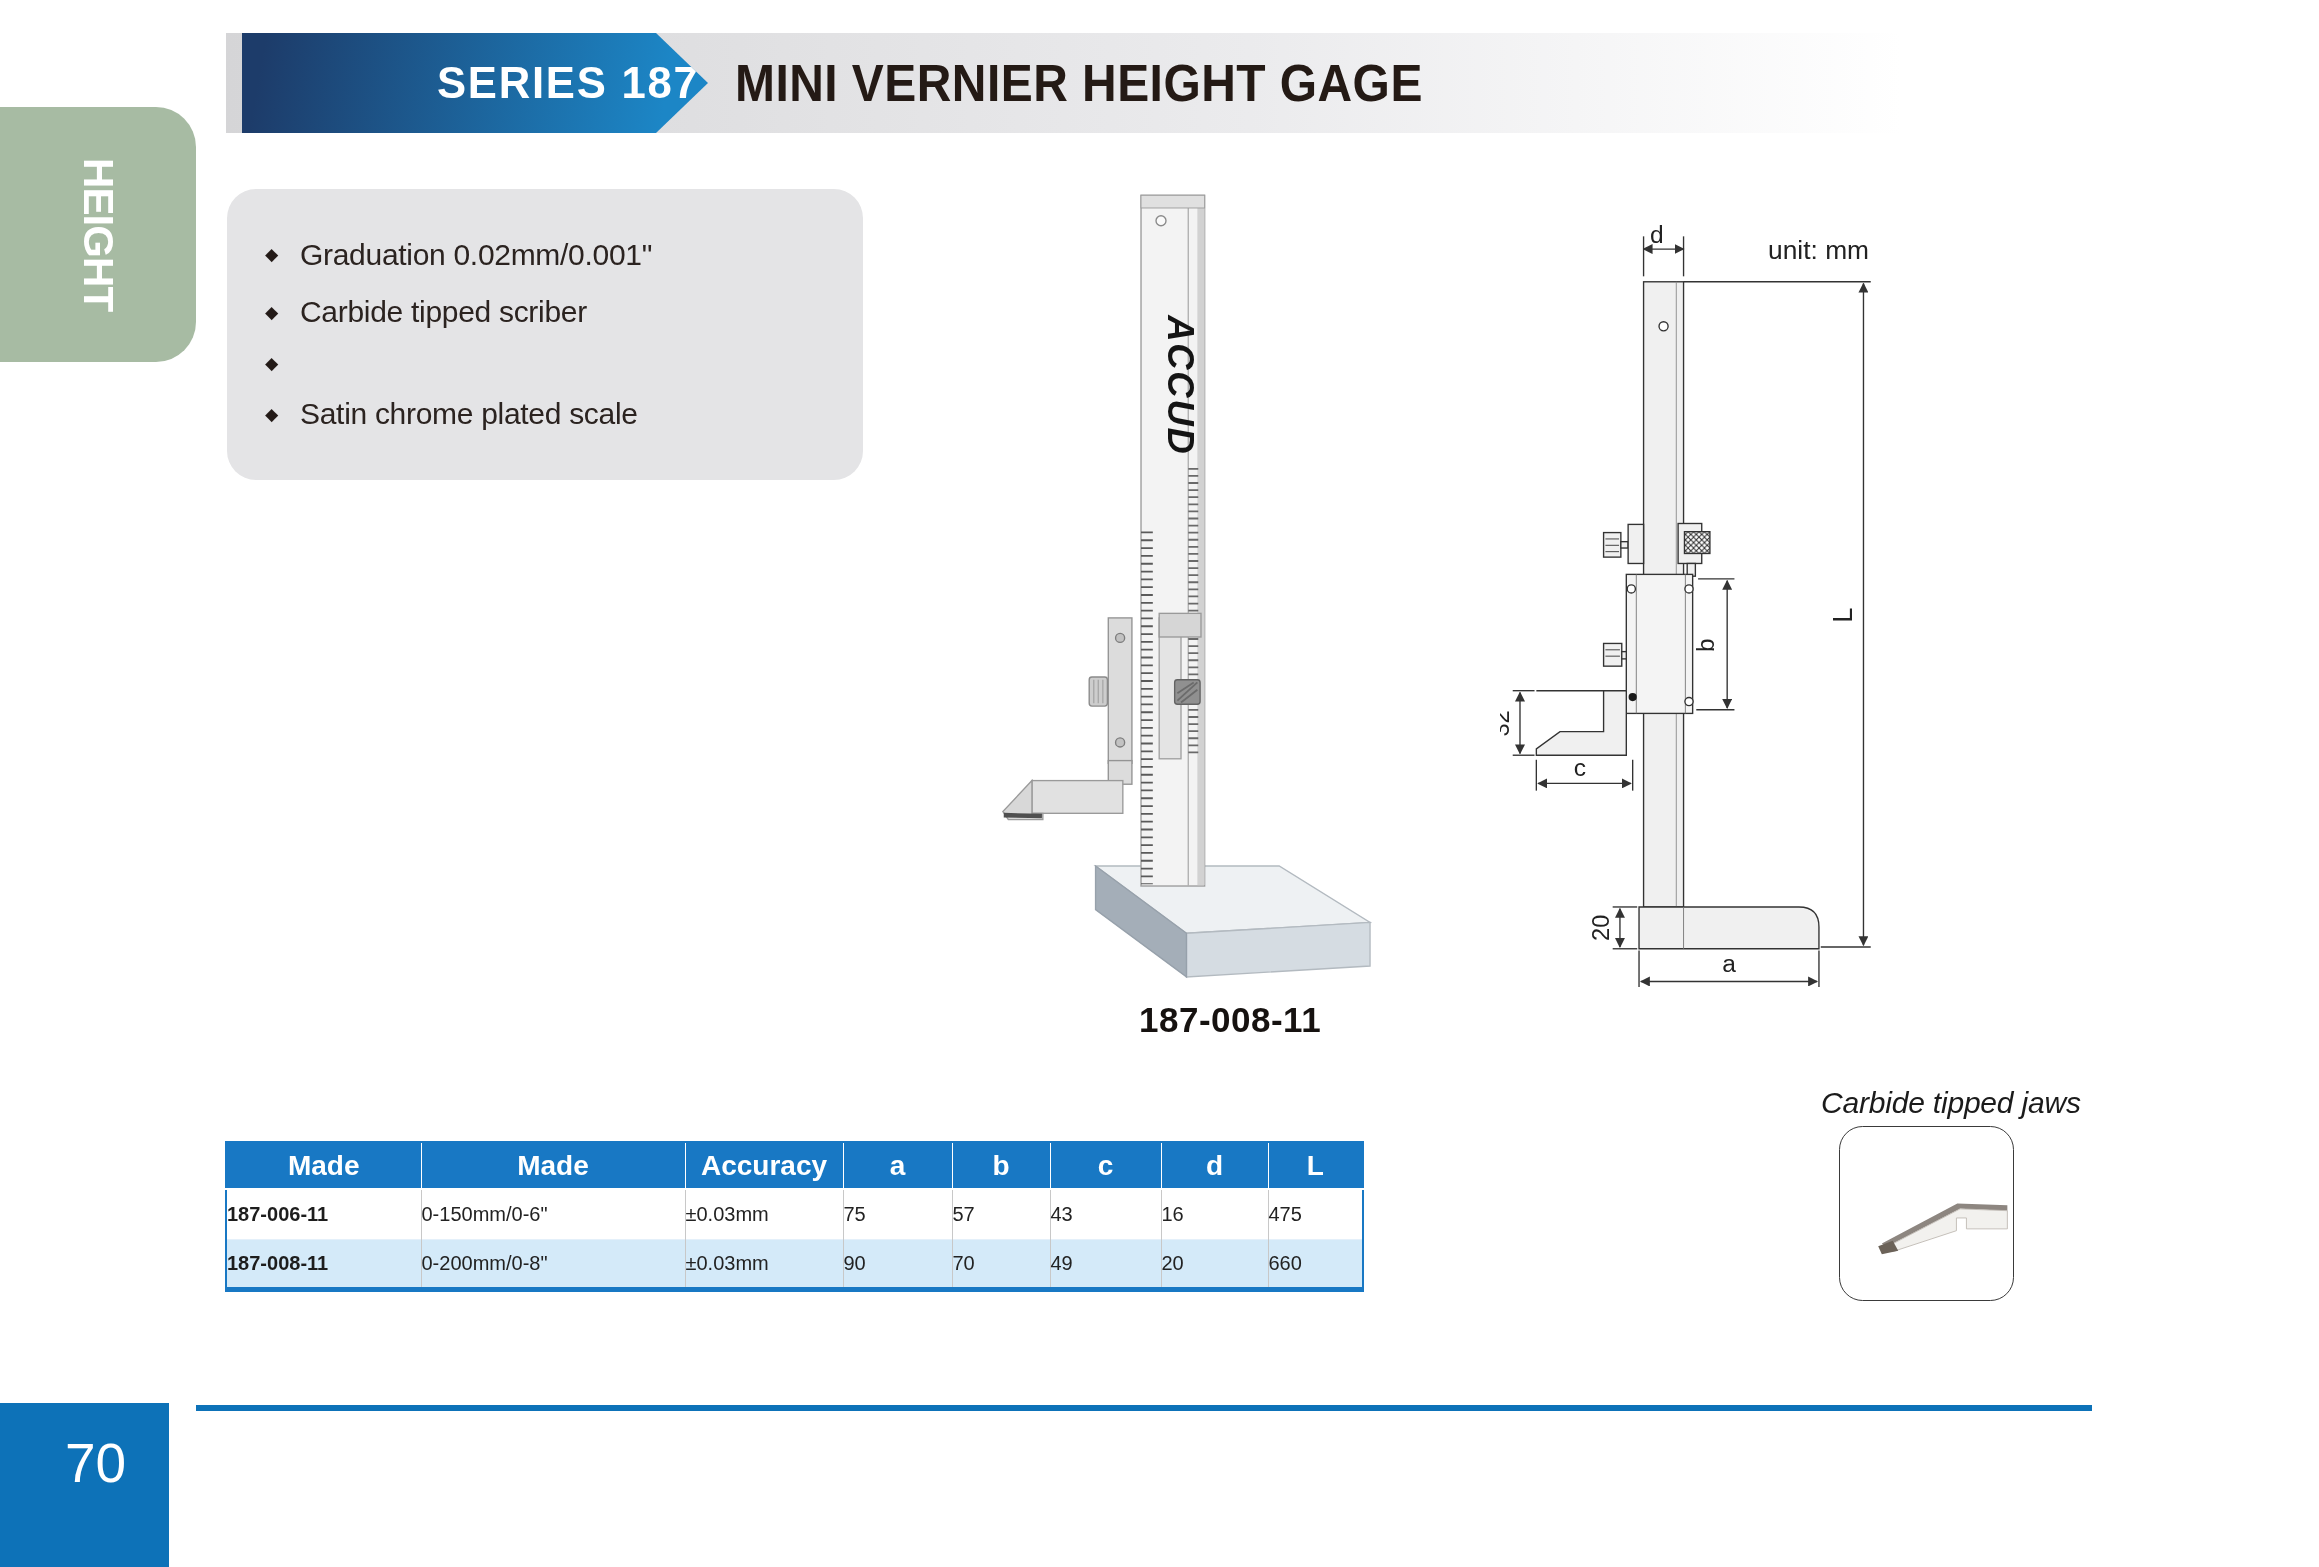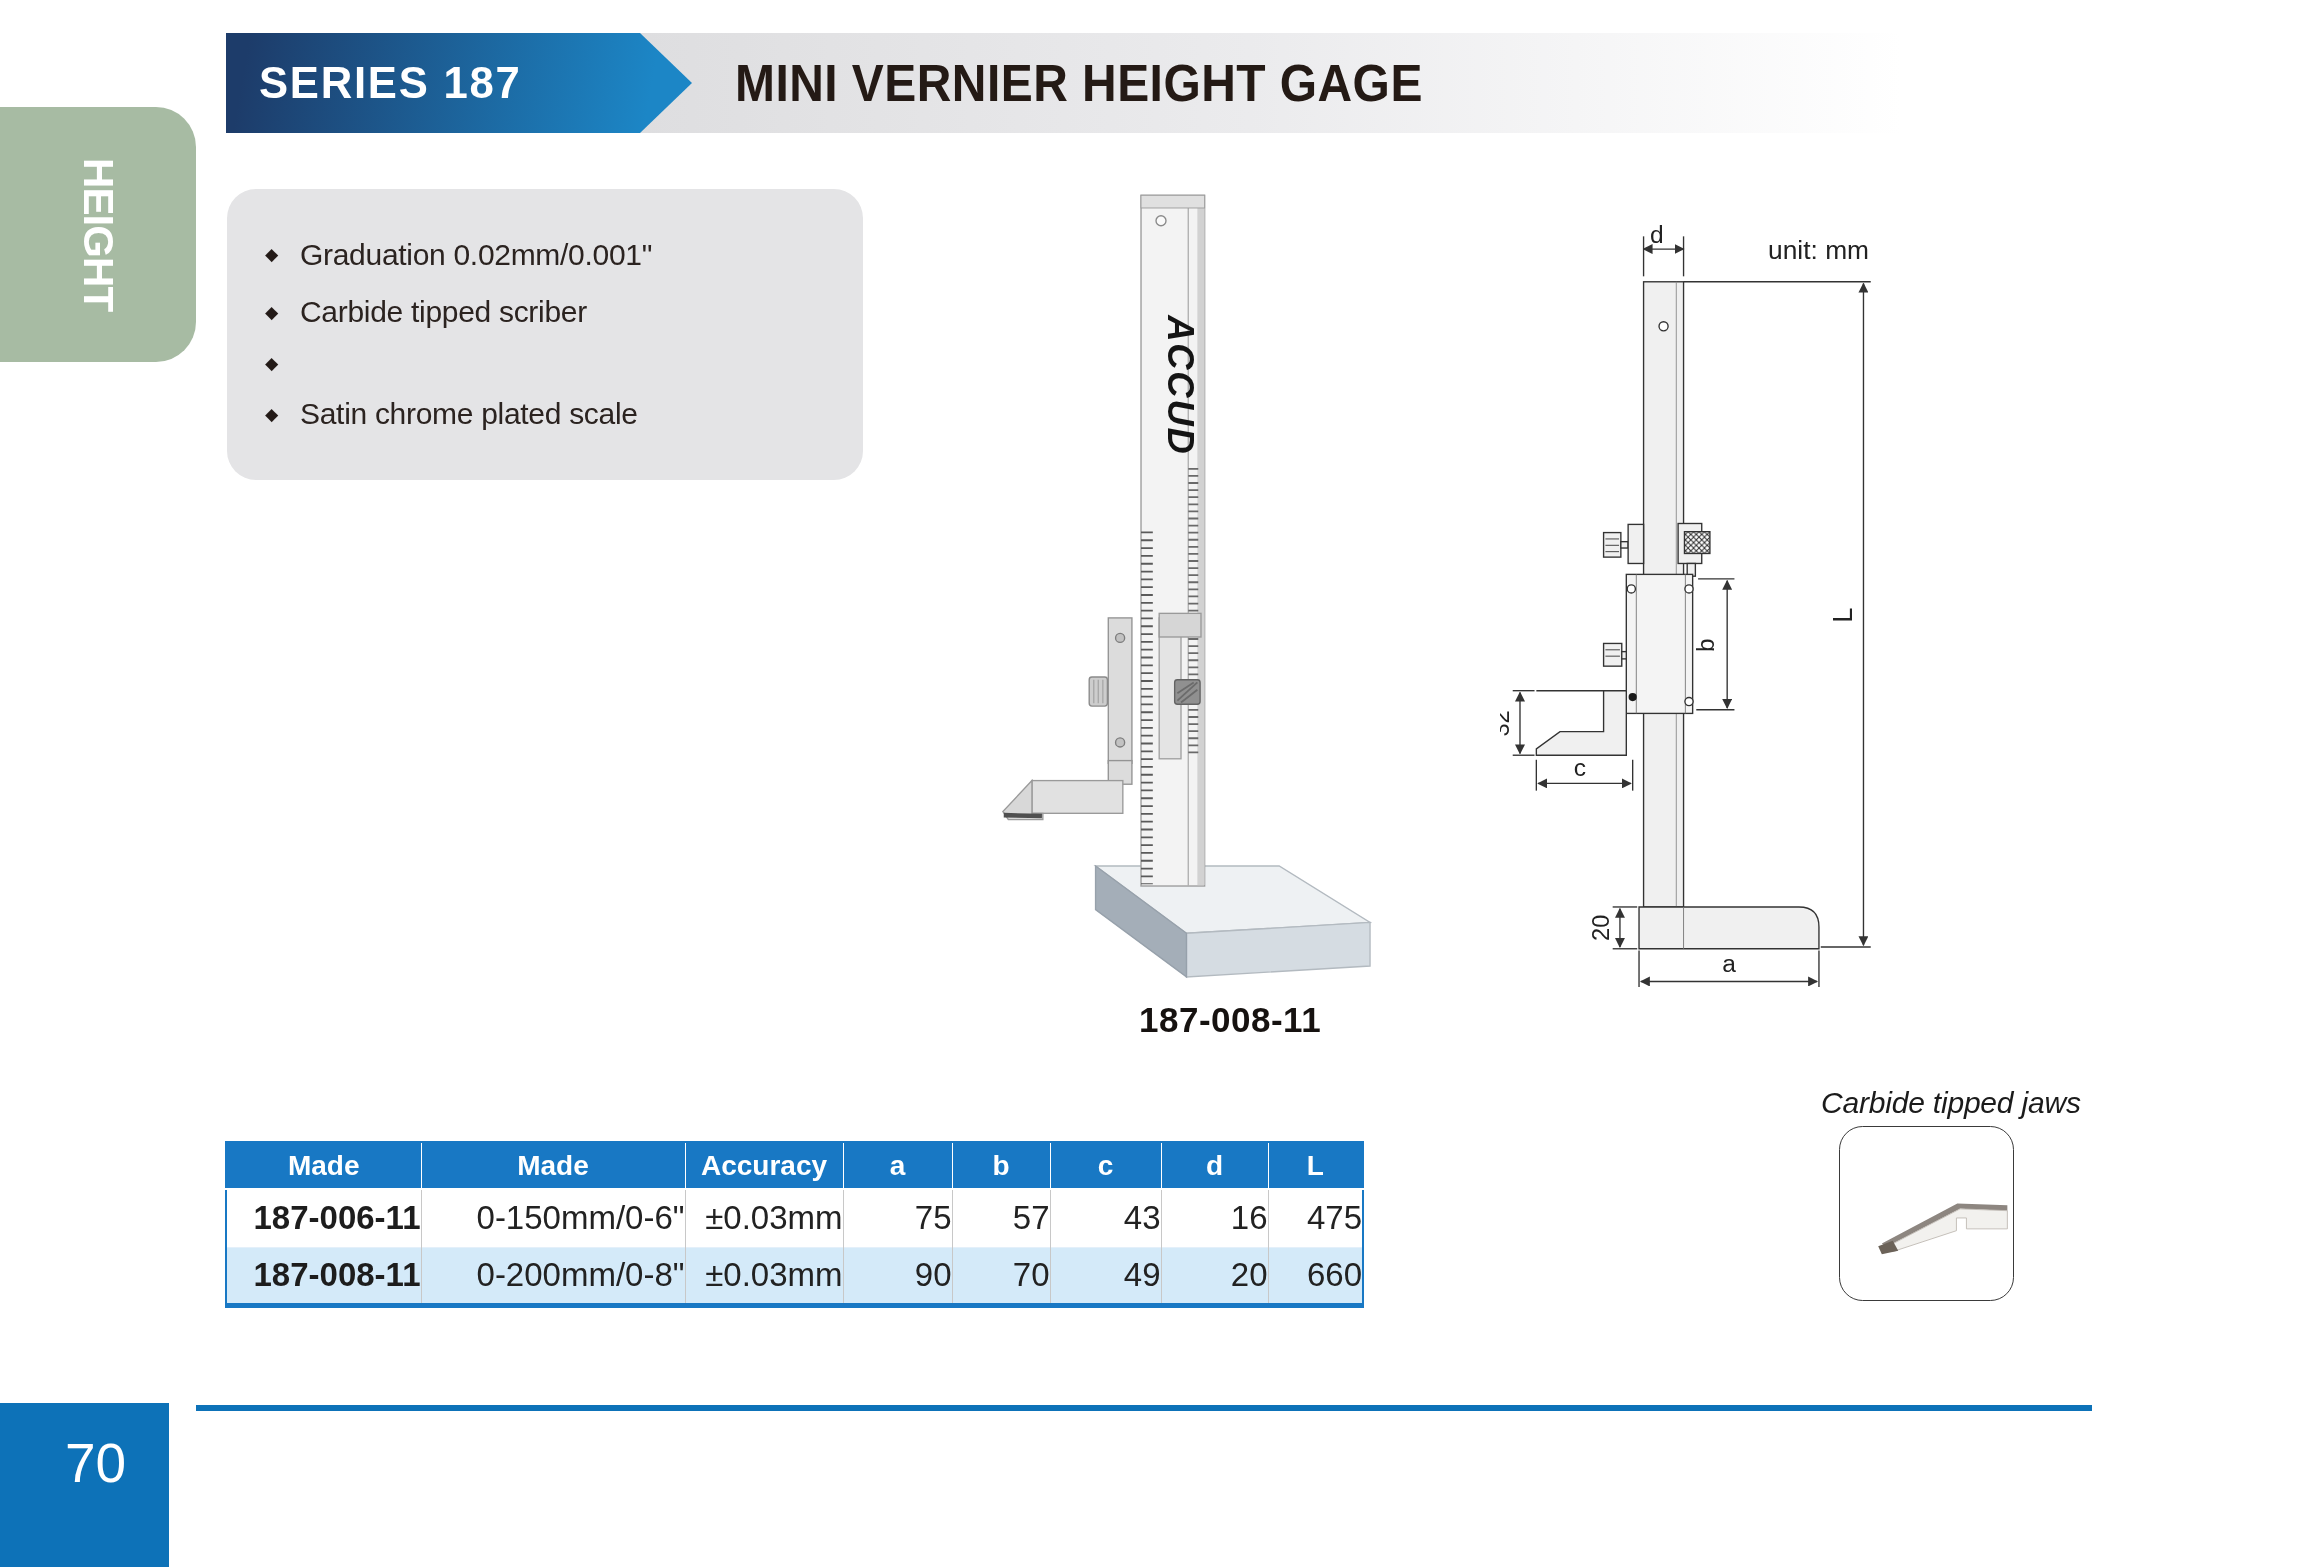--- a/index.html
+++ b/index.html
@@ -20,25 +20,25 @@
   }
   
   .banner{position:absolute;left:226px;top:33px;width:1862px;height:100px;
     background:linear-gradient(to right,#d5d5d7,#ebebed 55%,#ffffff 90%);}
   .banner-title{
     position:absolute;left:509px;top:0;height:100px;display:flex;align-items:center;
     font-size:51px;font-weight:800;color:#241a15;letter-spacing:0.5px;
     transform:scaleX(.94);transform-origin:left center;white-space:nowrap;
   }
   .banner-blue{
-    position:absolute;left:0;top:0;width:466px;height:100px;
+    position:absolute;left:16px;top:0;width:466px;height:100px;
     background:linear-gradient(100deg,#1d3c6a 5%,#1c86c6 90%);
     -webkit-clip-path:polygon(0 0,414px 0,466px 50%,414px 100%,0 100%);
     clip-path:polygon(0 0,414px 0,466px 50%,414px 100%,0 100%);
-    display:flex;align-items:center;padding-left:33px;
+    display:flex;align-items:center;padding-left:33px;justify-content:flex-end;
   }
   .banner-blue span{font-size:45px;font-weight:800;color:#fff;letter-spacing:1.8px;
     transform:scaleX(.97);transform-origin:left center;white-space:nowrap;}
   
   .features{
     position:absolute;left:227px;top:189px;width:636px;height:291px;background:#e4e4e6;
     border-radius:29px;display:flex;flex-direction:column;justify-content:center;
     padding-left:38px;gap:23.6px;
   }
   .feat{display:flex;align-items:center;font-size:30px;color:#2b2320;letter-spacing:-0.3px;white-space:nowrap;}
@@ -55,21 +55,21 @@
   .spec-wrap{position:absolute;left:225px;top:1141px;width:1137px;}
   table.spec{border-collapse:collapse;table-layout:fixed;width:100%;
     border:2.7px solid #1878c4;border-bottom:5.5px solid #1878c4;}
   table.spec thead th{
     background:#1878c4;color:#fff;font-size:28px;font-weight:bold;height:47px;
     border-right:1.8px solid #fff;text-align:center;padding:0;
   }
   table.spec thead th:last-child{border-right:none;}
   table.spec thead tr{border-bottom:2.7px solid #fff;}
   table.spec tbody td{
-    font-size:33px;color:#222;text-align:right;height:58px;padding:0;
+    font-size:20px;color:#222;text-align:left;height:50px;padding:0;
     border-right:0.9px solid #c8c8c8;background:transparent;
   }
   table.spec tbody td:last-child{border-right:none;}
   table.spec tbody tr{border-top:1.8px solid #e4f0fa;}
   table.spec tbody tr.alt{background:#d4eaf9;}
   table.spec tbody td.code{font-weight:bold;color:#1d1d1d;}
   
   .footer-rule{position:absolute;left:196px;top:1405px;width:1896px;height:6.4px;background:#0d72b8;}
   .page-box{position:absolute;left:0;top:1403px;width:169px;height:165px;background:#0d72b8;
     display:flex;align-items:center;justify-content:center;}

